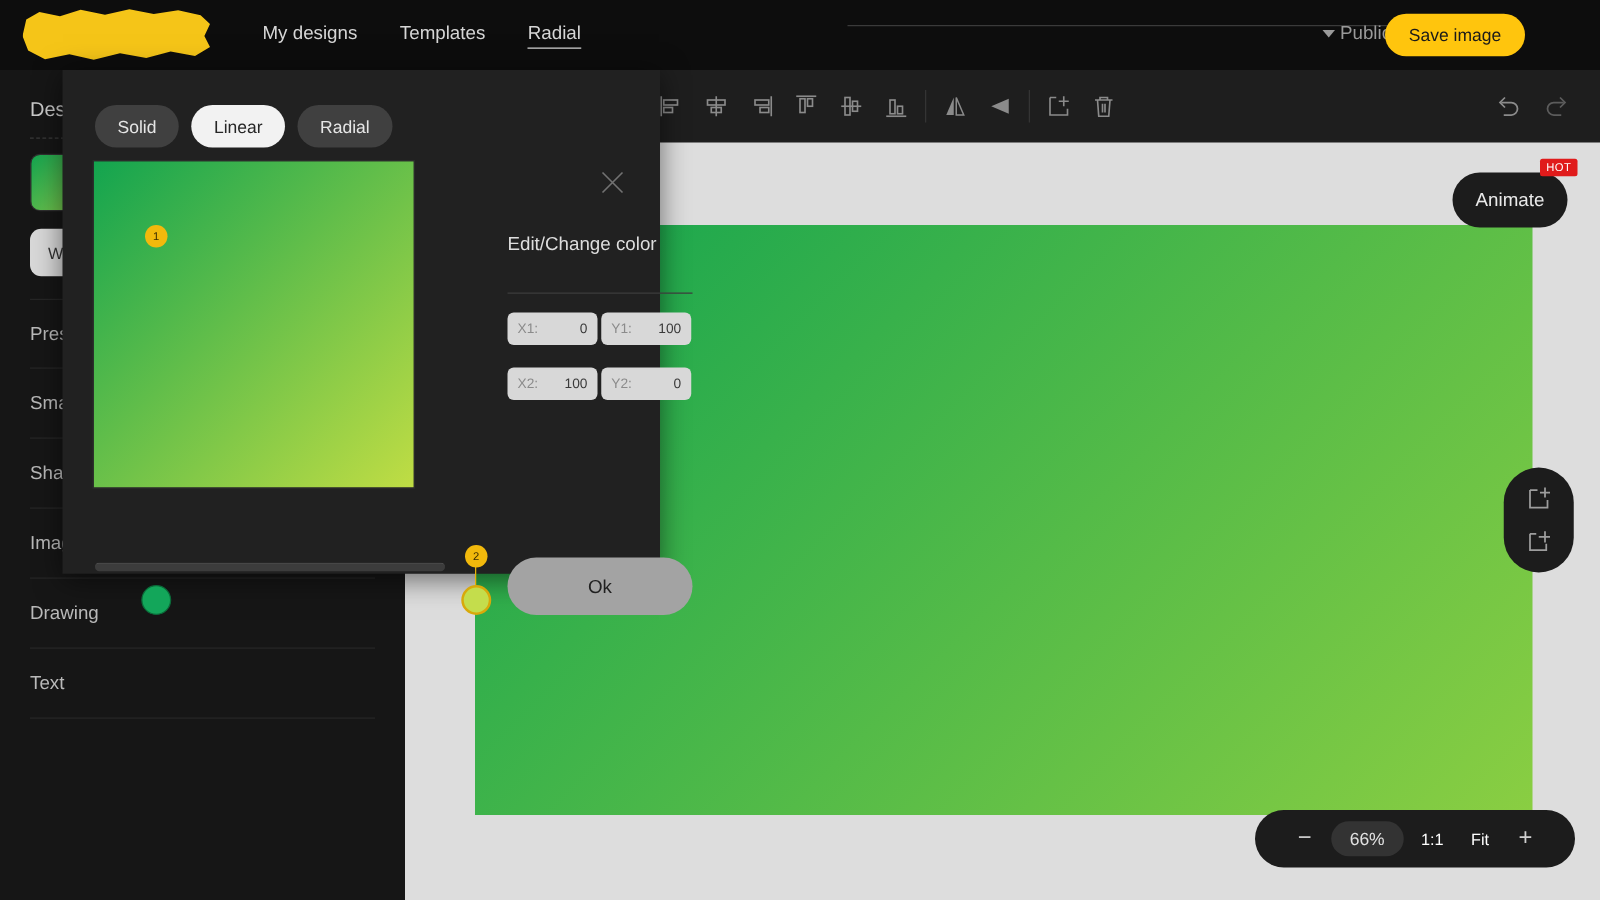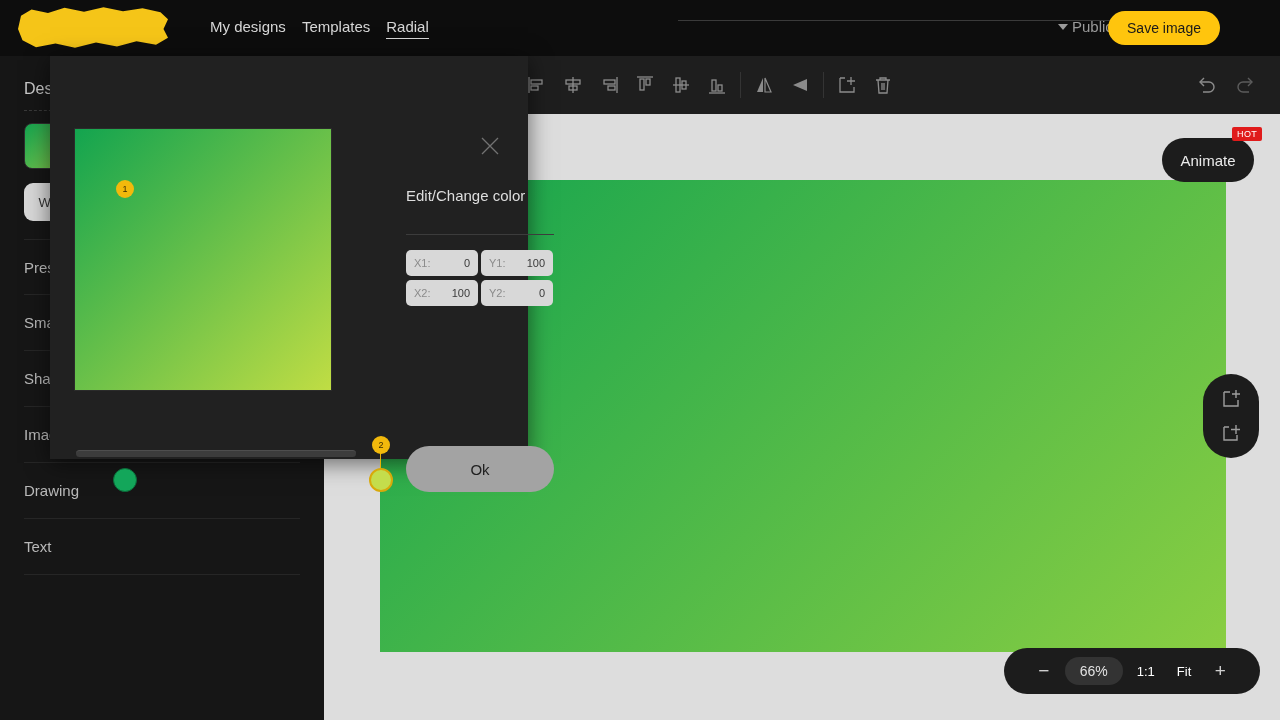--- a/index.html
+++ b/index.html
@@ -23,21 +23,21 @@
     clip-path: polygon(2% 22%, 9% 8%, 20% 16%, 31% 4%, 44% 13%, 57% 3%, 70% 12%, 83% 5%, 95% 14%, 100% 30%,
                        97% 52%, 100% 72%, 92% 88%, 79% 80%, 66% 92%, 52% 83%, 38% 95%, 25% 85%, 12% 94%, 3% 78%, 0% 52%);
   }
   .logo-text {
     position: absolute; left: 4px; top: 6px; width: 146px;
     font-family: "DejaVu Sans", sans-serif;
     font-size: 30px; font-weight: bold; font-style: italic;
     color: #ffffff; letter-spacing: -1px; line-height: 34px;
     text-shadow: 0 0 1px #000;
   }
-  .nav-links { display: flex; align-items: center; gap: 16px; margin-left: 40px; }
+  .nav-links { display: flex; align-items: center; gap: 34px; margin-left: 40px; }
   .nav-link {
     color: #d6d6d6; font-size: 15px; padding-bottom: 3px; cursor: pointer;
     border-bottom: 1px solid transparent; white-space: nowrap;
   }
   .nav-link.active { border-bottom-color: #d6d6d6; }
 
   .title-block { position: absolute; left: 678px; top: 14px; width: 440px; }
   .title-row { display: flex; align-items: baseline; font-size: 15px; }
   .title-label { color: #8a8a8a; margin-right: 5px; }
   .title-value { color: #eaeaea; }
@@ -172,21 +172,21 @@
   .stop-a { left: 63px; top: 412px; background: #13a65a; border: 1px solid #0b6a39; }
   .stop-b { left: 319px; top: 412px; background: #c4dd4c; border: 2px solid #d8a90a; }
 
   .edit-title {
     position: absolute; left: 356px; top: 130px; width: 150px;
     color: #dedede; font-size: 15px; line-height: 19px;
   }
   .edit-rule { position: absolute; left: 356px; top: 178px; width: 148px; height: 1px; background: #3c3c3c; }
 
   .coord-grid { position: absolute; left: 356px; top: 194px; width: 148px; }
-  .coord-row { display: flex; gap: 3px; margin-bottom: 4px; }
+  .coord-row { display: flex; gap: 3px; margin-bottom: 18px; }
   .coord-field {
     width: 72px; height: 26px; background: #d8d8d8; border-radius: 5px;
     display: flex; align-items: center; justify-content: space-between;
     padding: 0 8px; font-size: 11px; cursor: text;
   }
   .coord-key { color: #8b8b8b; }
   .coord-val { color: #3a3a3a; }
 
   .ok-btn {
     position: absolute; left: 356px; top: 390px; width: 148px; height: 46px;
@@ -357,20 +357,25 @@
 
   <div class="zoombar">
     <span class="zb-btn">−</span>
     <span class="zb-pct">66%</span>
     <span class="zb-lbl">1:1</span>
     <span class="zb-lbl">Fit</span>
     <span class="zb-btn">+</span>
   </div>
 
   <div class="modal">
+    <div class="mode-tabs">
+      <div class="mode-tab">Solid</div>
+      <div class="mode-tab active">Linear</div>
+      <div class="mode-tab">Radial</div>
+    </div>
 
     <div class="modal-close">
       <svg viewBox="0 0 24 24" fill="none" stroke="#b5b5b5" stroke-width="1.3">
           <path d="M4 4l16 16M20 4L4 20"></path>
         </svg>
     </div>
 
     <div class="grad-preview" style="background: linear-gradient(135deg, rgb(19, 164, 79) 0%, rgb(192, 221, 68) 100%);"></div>
     <div class="stop-badge badge1">1</div>
     <div class="badge-stem"></div>

